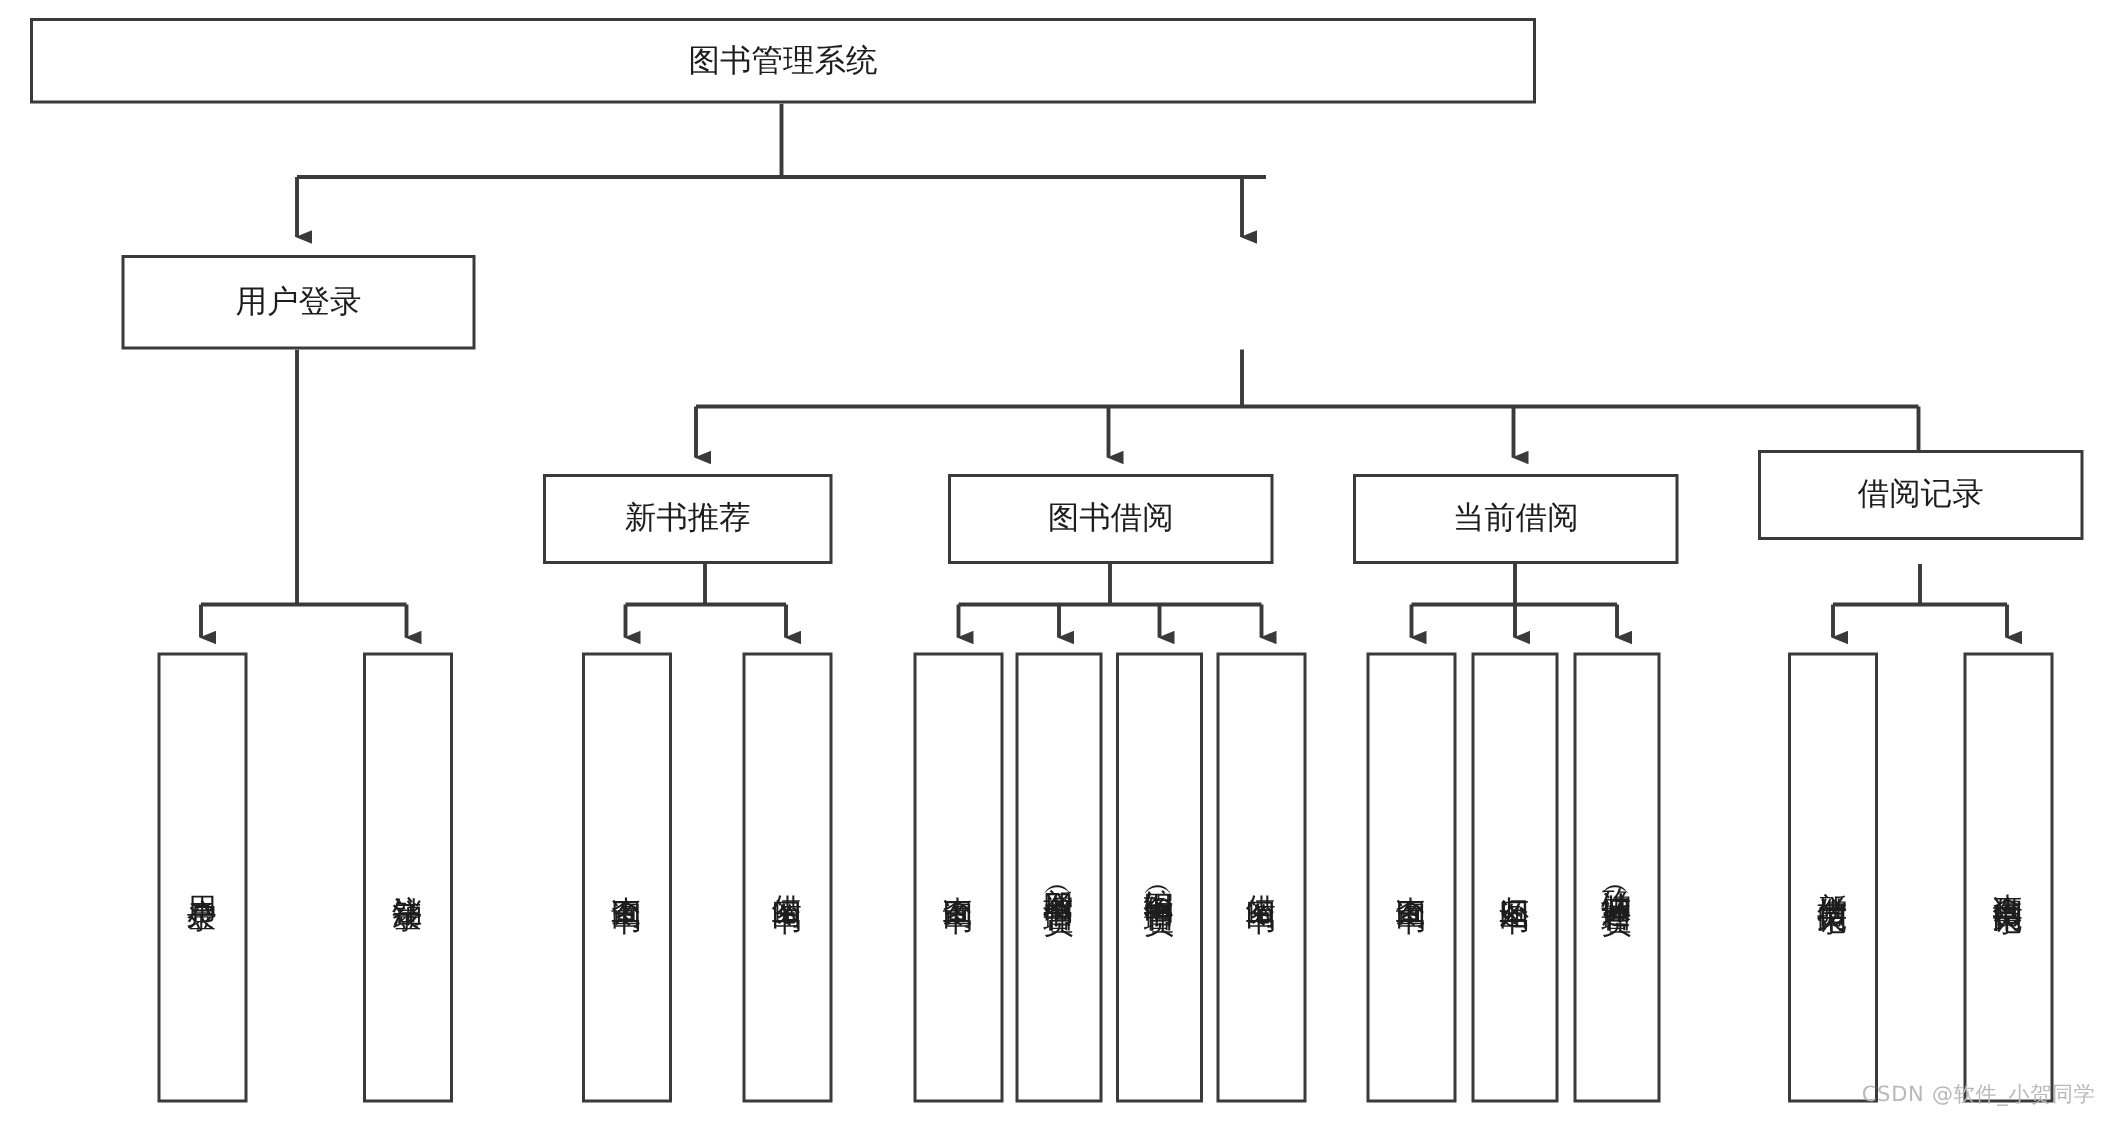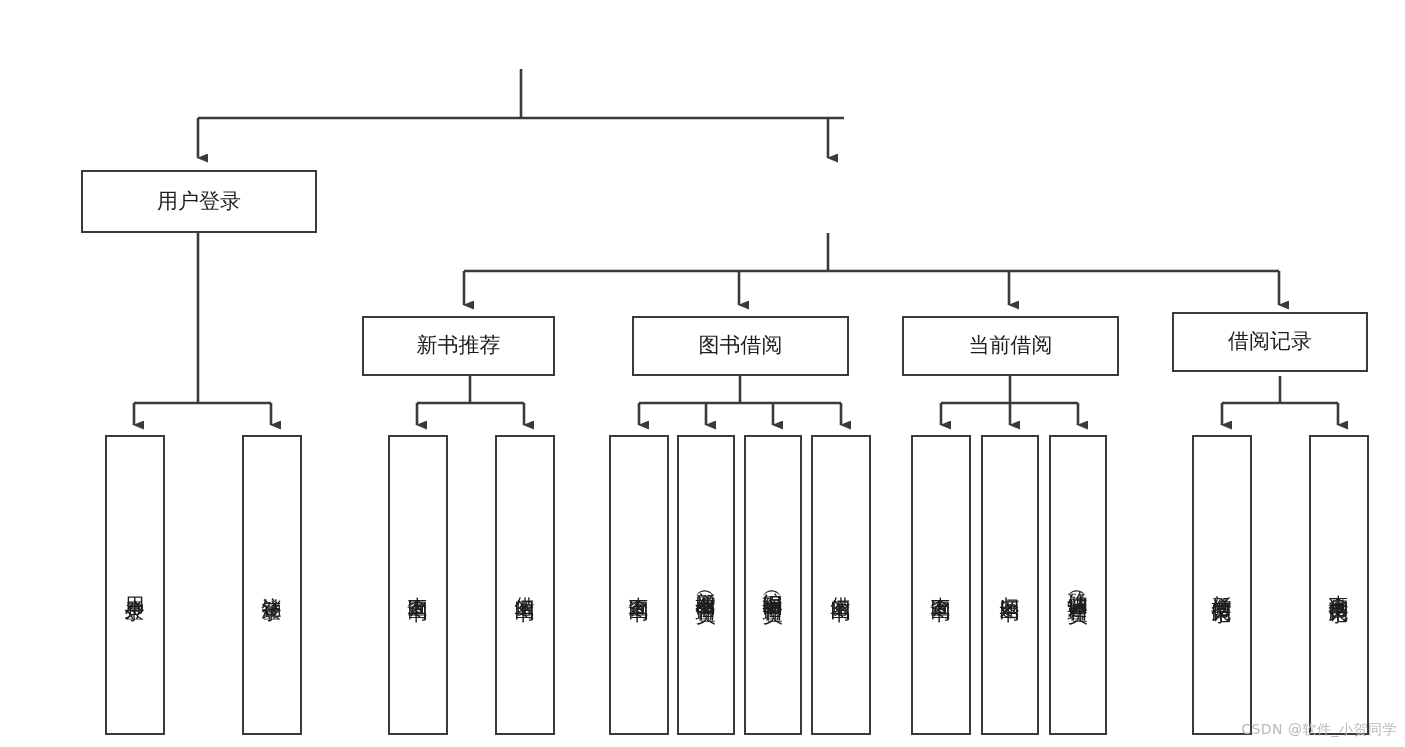--- a/index.html
+++ b/index.html
@@ -129,35 +129,38 @@
     </g>
 
     <g stroke="#3a3a3a" stroke-width="2.6" fill="none">
       <path d="M1280,376 L1280,403"></path>
       <path d="M1222,403 L1338,403"></path>
       <path d="M1222,403 L1222,425" marker-end="url(#arrowhead)"></path>
       <path d="M1338,403 L1338,425" marker-end="url(#arrowhead)"></path>
     </g>
   </svg>
 
+  <div class="node horiz" style="left:20px; top:12px; width:1004px; height:57px;">
+    <span class="label">图书管理系统</span>
+  </div>
 
   <div class="node horiz" style="left:81px; top:170px; width:236px; height:63px;">
     <span class="label">用户登录</span>
   </div>
 
   <div class="node horiz" style="left:362px; top:316px; width:193px; height:60px;">
     <span class="label">新书推荐</span>
   </div>
   <div class="node horiz" style="left:632px; top:316px; width:217px; height:60px;">
     <span class="label">图书借阅</span>
   </div>
   <div class="node horiz" style="left:902px; top:316px; width:217px; height:60px;">
     <span class="label">当前借阅</span>
   </div>
-  <div class="node horiz" style="left:1172px; top:312px; width:196px; height:60px;">
+  <div class="node horiz" style="left:1172px; top:300px; width:217px; height:60px;">
     <span class="label">借阅记录</span>
   </div>
 
   <div class="node vert" style="left:105px; top:435px; width:60px; height:300px;">
     <span class="label">用户登录</span>
   </div>
   <div class="node vert" style="left:242px; top:435px; width:60px; height:300px;">
     <span class="label">注销登录</span>
   </div>
 

